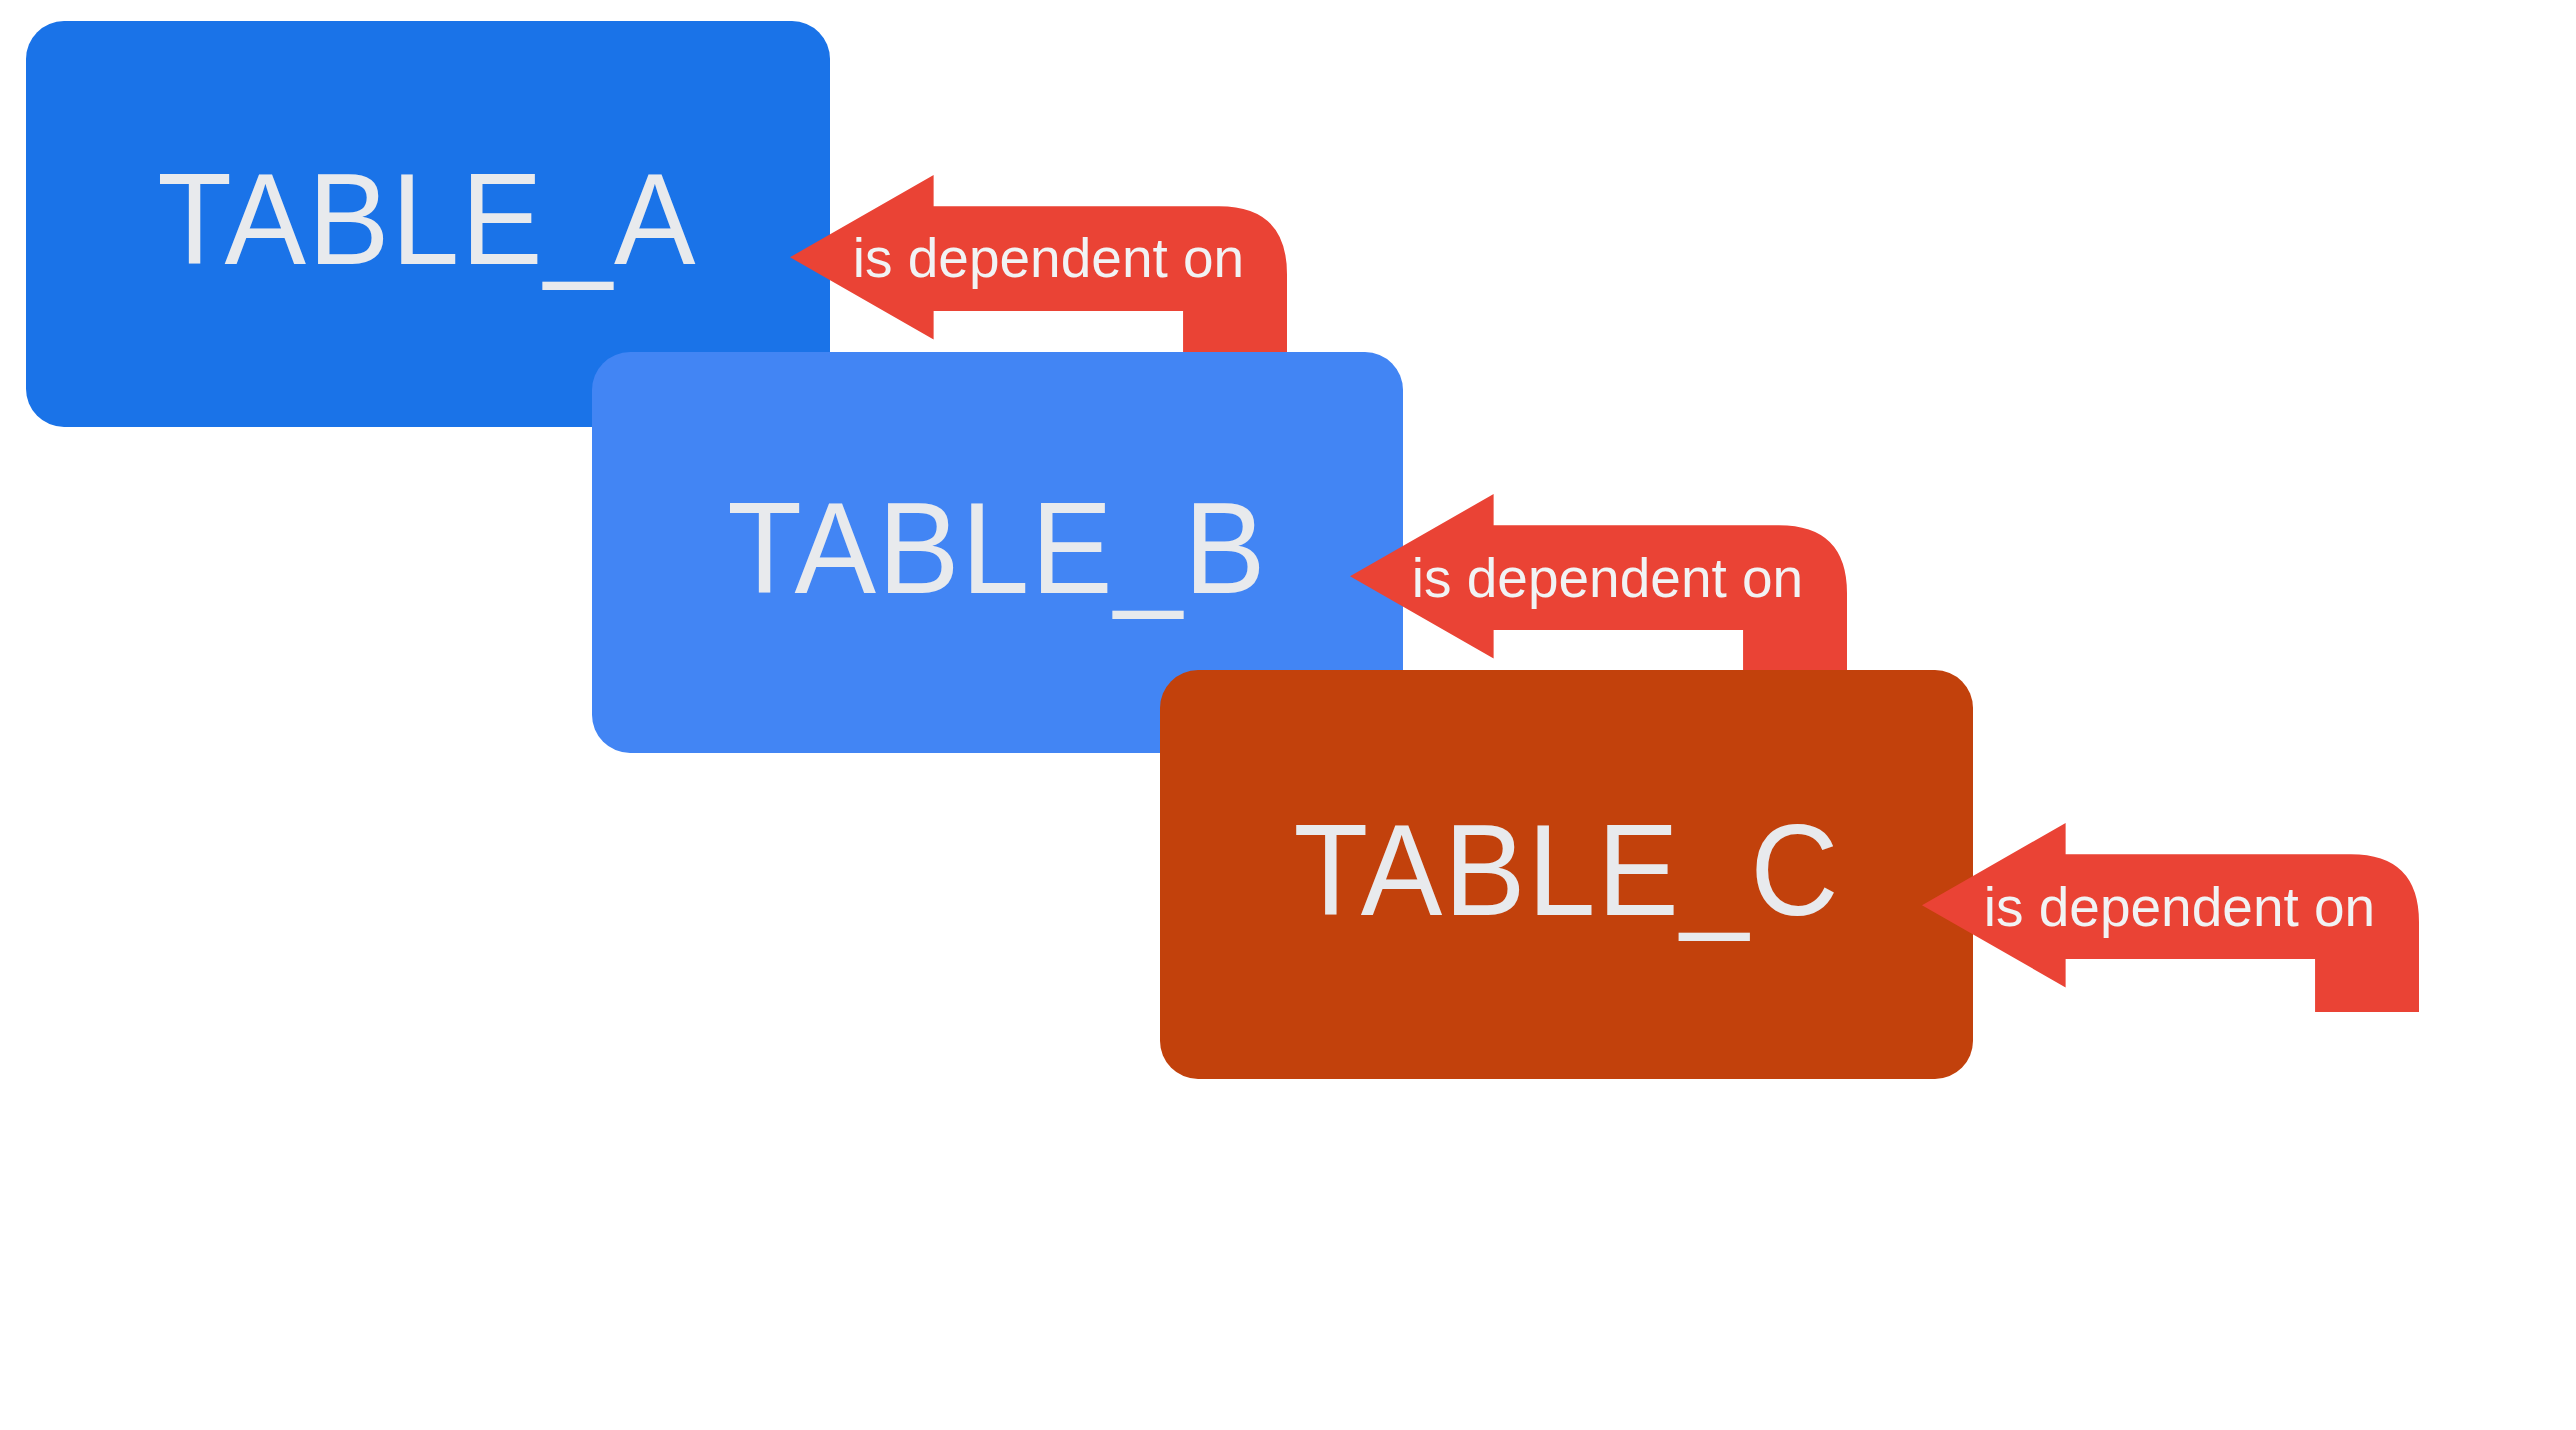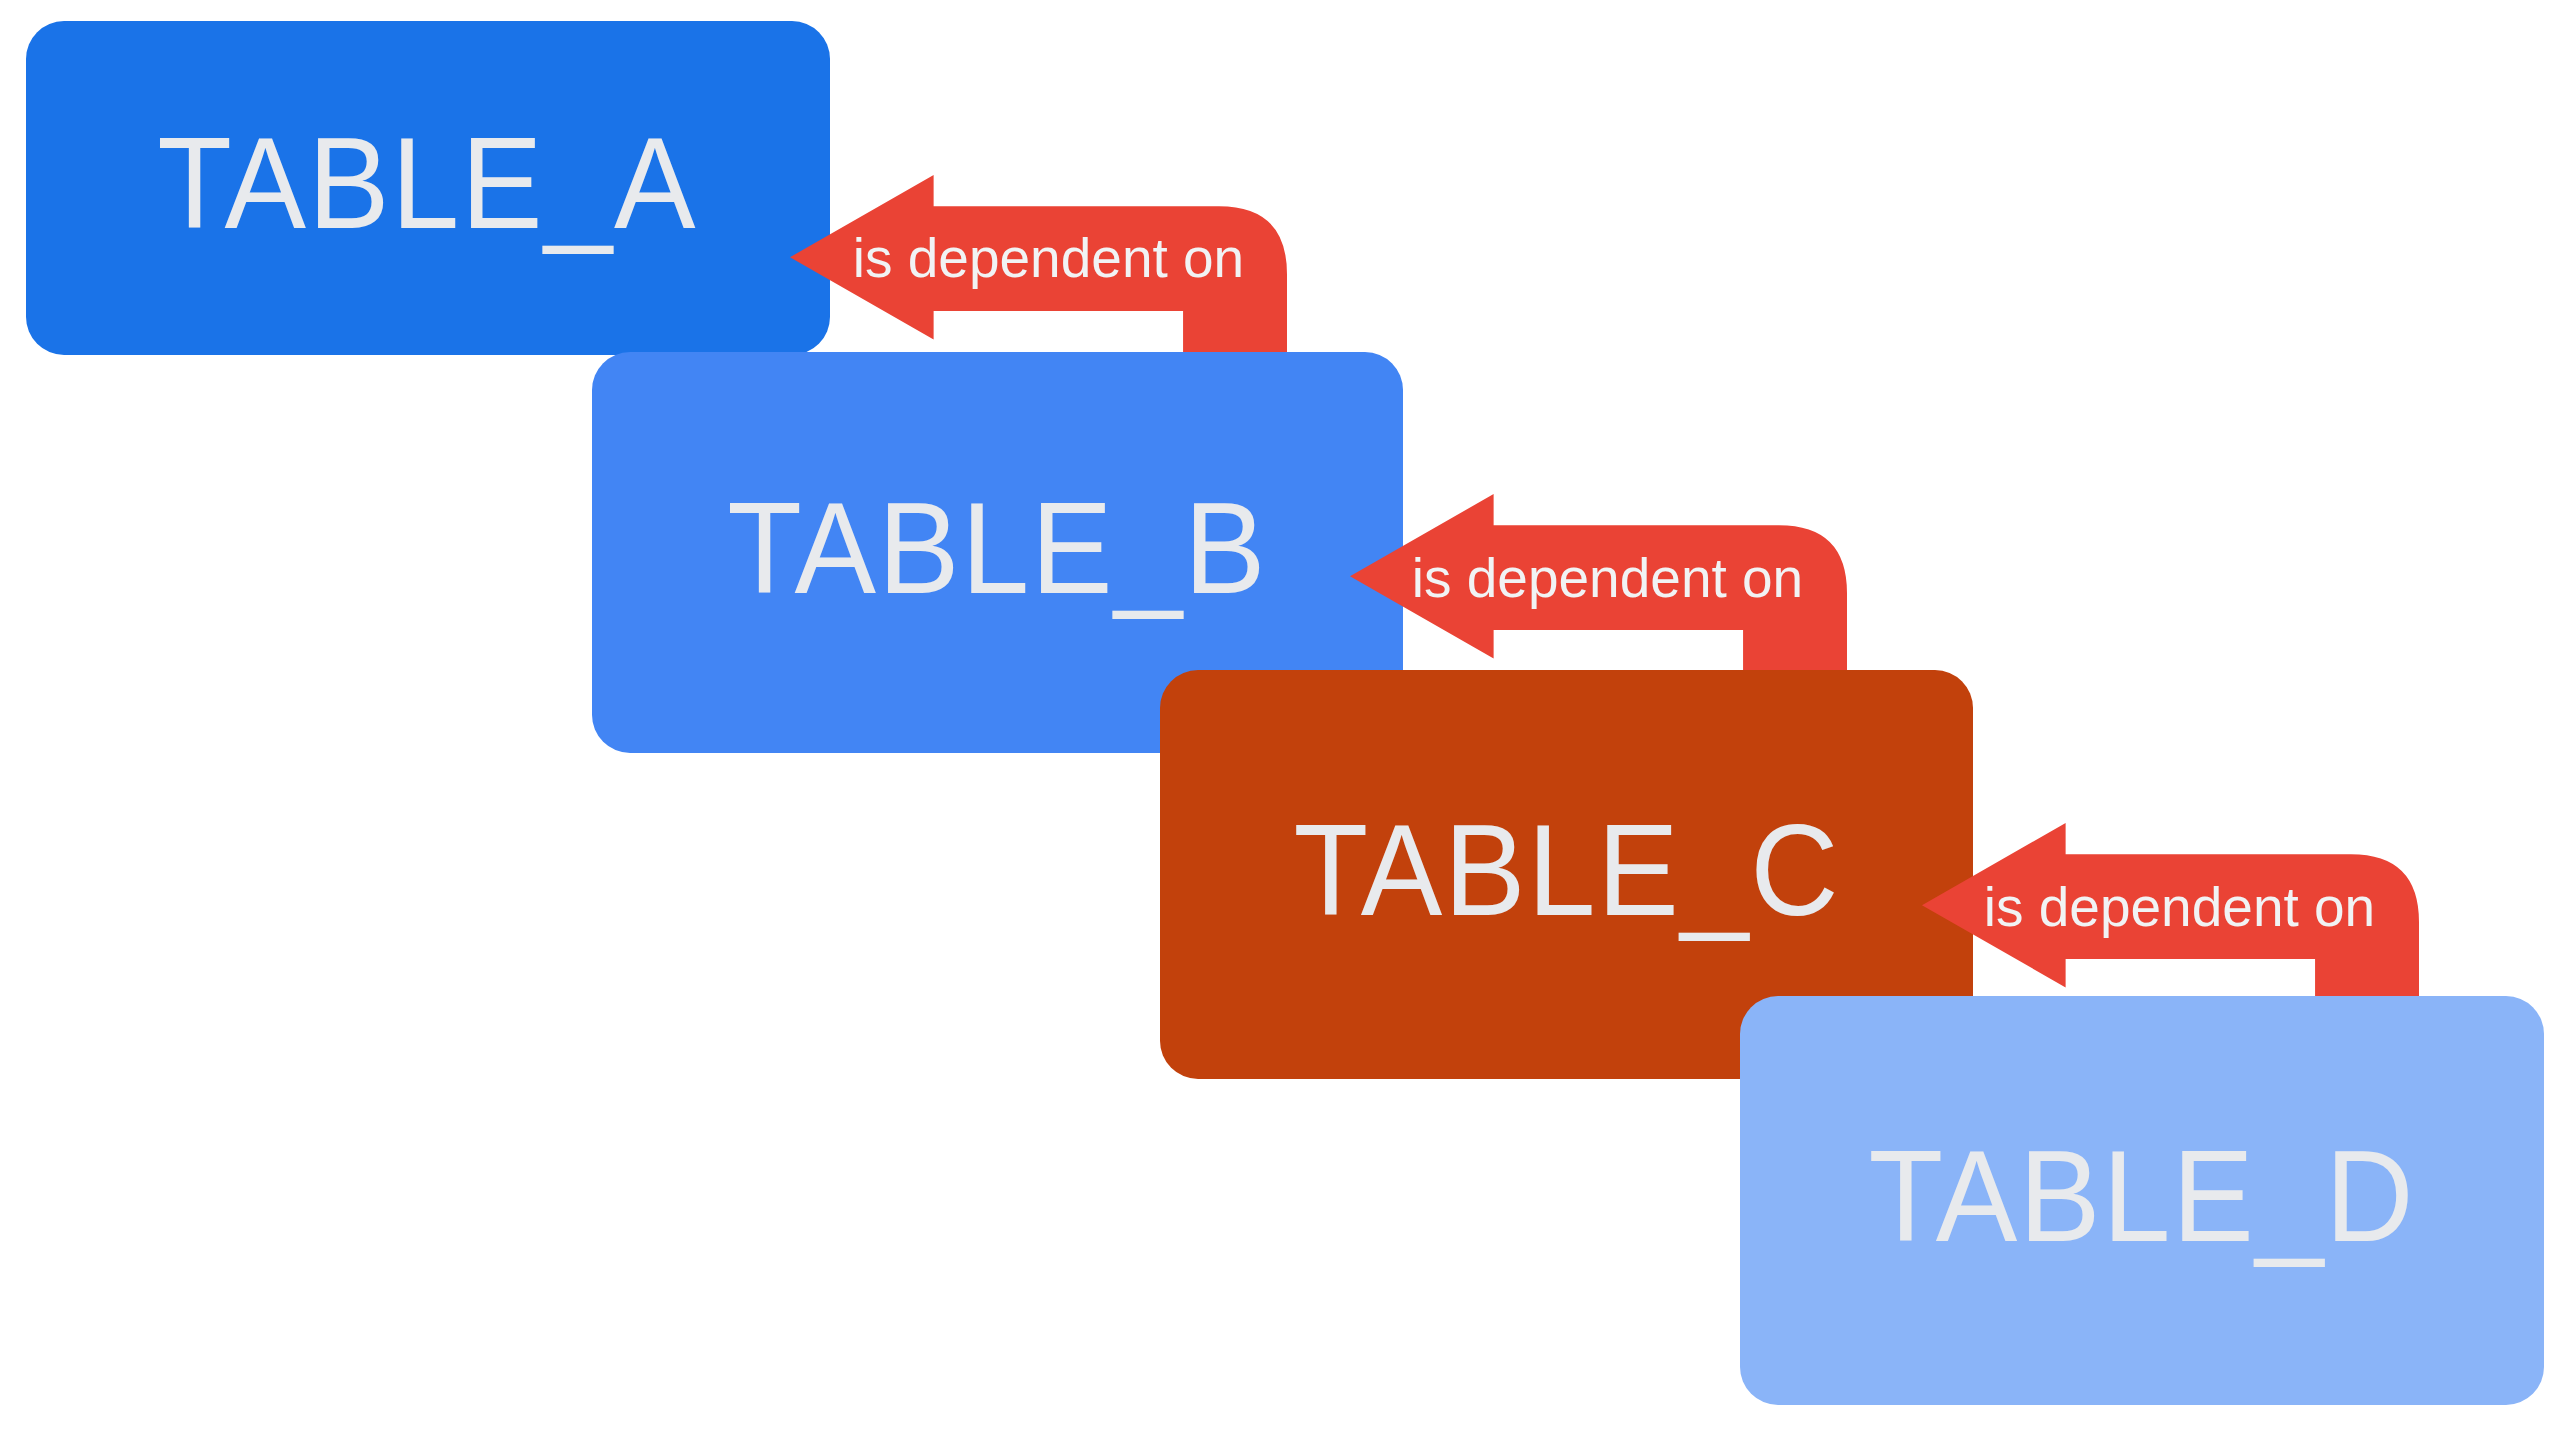--- a/index.html
+++ b/index.html
@@ -24,21 +24,21 @@
   }
   .node-label {
     font-size: 130px;
     font-weight: 300;
     letter-spacing: 1.9px;
     transform: scaleX(0.94);
     white-space: nowrap;
     line-height: 1;
     padding-bottom: 9.5px;
   }
-  .node-a { left: 25.5px;   top: 21px;   width: 804px; height: 334px; }
+  .node-a { left: 25.5px;   top: 21px;   width: 804px; height: 406px; }
   .node-b { left: 592px;  top: 352px;  width: 811px; height: 401px; }
   .node-c { left: 1160px; top: 670px;  width: 813px; height: 409px; }
   .node-d { left: 1740px; top: 996px; width: 804px; height: 409px; }
 
   .connector {
     position: absolute;
     width: 497px;
     height: 189px;
   }
   .conn-1 { left: 790px;  top: 175px; }
@@ -86,18 +86,15 @@
 
   <div class="node node-c" style="background: #c2410c;">
     <span class="node-label" style="color: rgb(232, 234, 237);">TABLE_C</span>
   </div>
 
   <svg class="connector conn-3" viewBox="0 0 526 200" aria-hidden="true">
     <path d="M 0 87 L 152 0 L 152 33 L 454 33 Q 526 33 526 105 L 526 200 L 416 200 L 416 144 L 152 144 L 152 174 Z" fill="#ea4335"></path>
   </svg>
   <div class="connector-label conn-label-3" style="color: rgb(241, 243, 244);">is dependent on</div>
 
-  <div class="node node-d" style="background: rgb(138, 180, 248);">
-    <span class="node-label" style="color: rgb(232, 234, 237);">TABLE_D</span>
-  </div>
 
 </div>
 
 
 </body></html>

